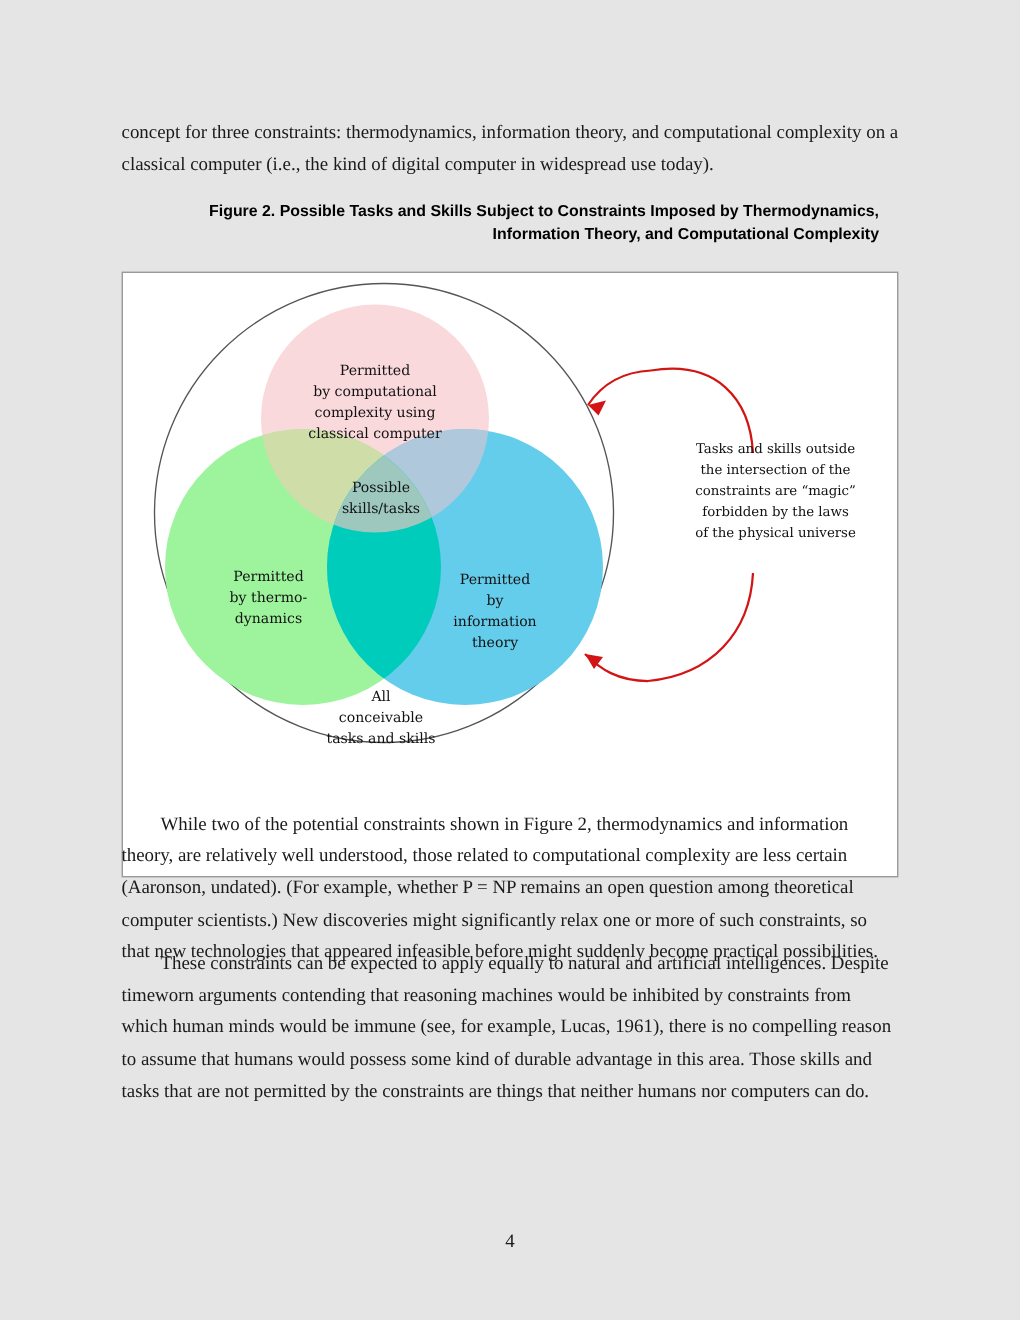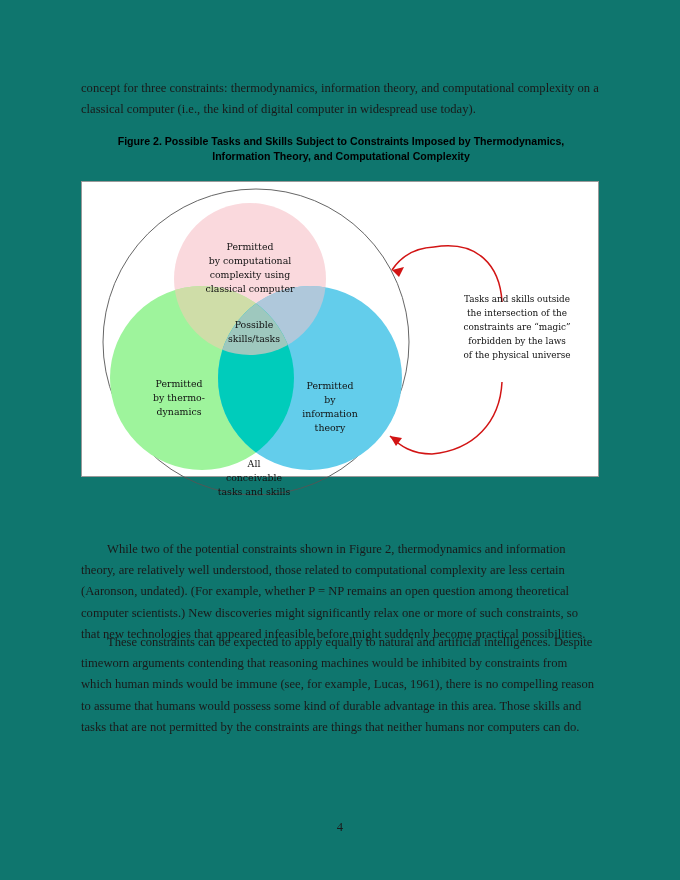--- a/index.html
+++ b/index.html
@@ -14,21 +14,21 @@
     font-family: "Liberation Serif", serif;
     color: #000000;
     overflow: hidden;
   }
 
   .page {
     position: absolute;
     left: 0; top: 0;
     width: 680px;
     height: 880px;
-    background: #0f766e;
+    background: #e5e5e5;
   }
 
   
   .para {
     position: absolute;
     left: 81px;
     width: 519px;
     font-size: 12.6px;
     line-height: 21.2px;
     text-align: left;
@@ -41,31 +41,31 @@
   
   .fig-caption {
     position: absolute;
     left: 96px;
     top: 134px;
     width: 490px;
     font-family: "Liberation Sans", sans-serif;
     font-weight: bold;
     font-size: 10.6px;
     line-height: 15px;
-    text-align: center;
+    text-align: right;
     color: #000000;
   }
 
   
   .fig-box {
     position: absolute;
     left: 81px;
     top: 181px;
     width: 518px;
-    height: 296px;
+    height: 404px;
     border: 1px solid #9a9a9a;
     background: #ffffff;
     box-sizing: border-box;
   }
 
   .fig-svg {
     position: absolute;
     left: 0; top: 0;
     width: 518px;
     height: 328px;

